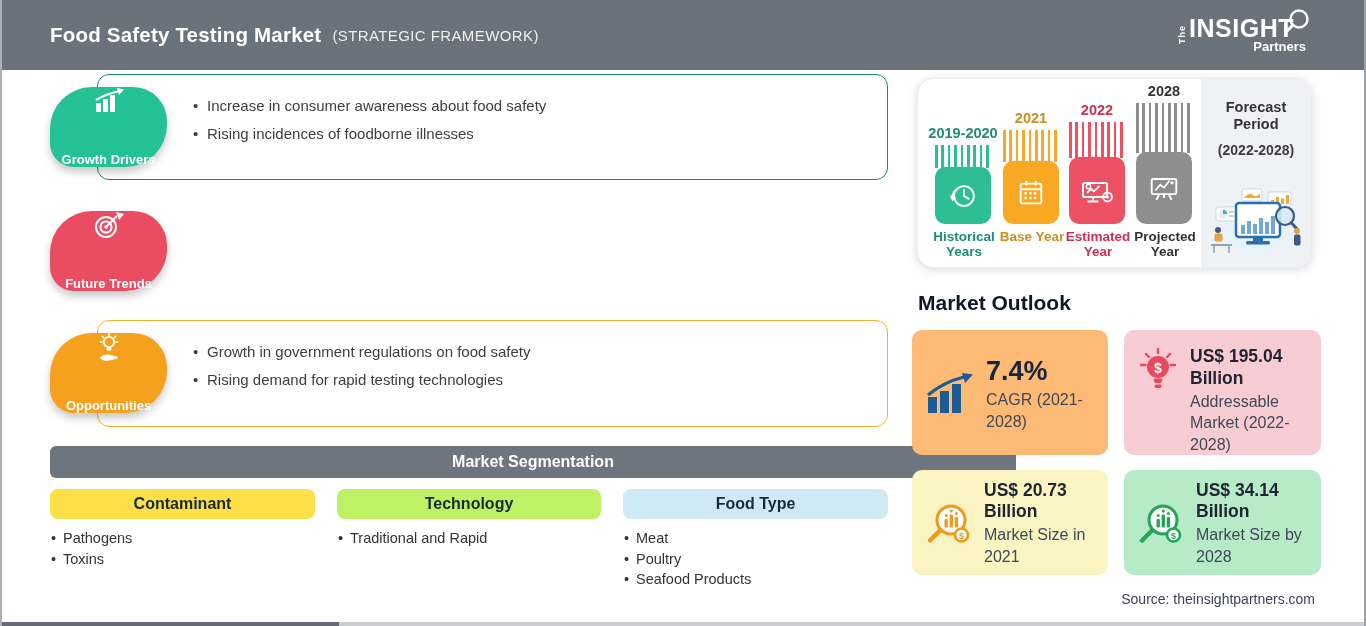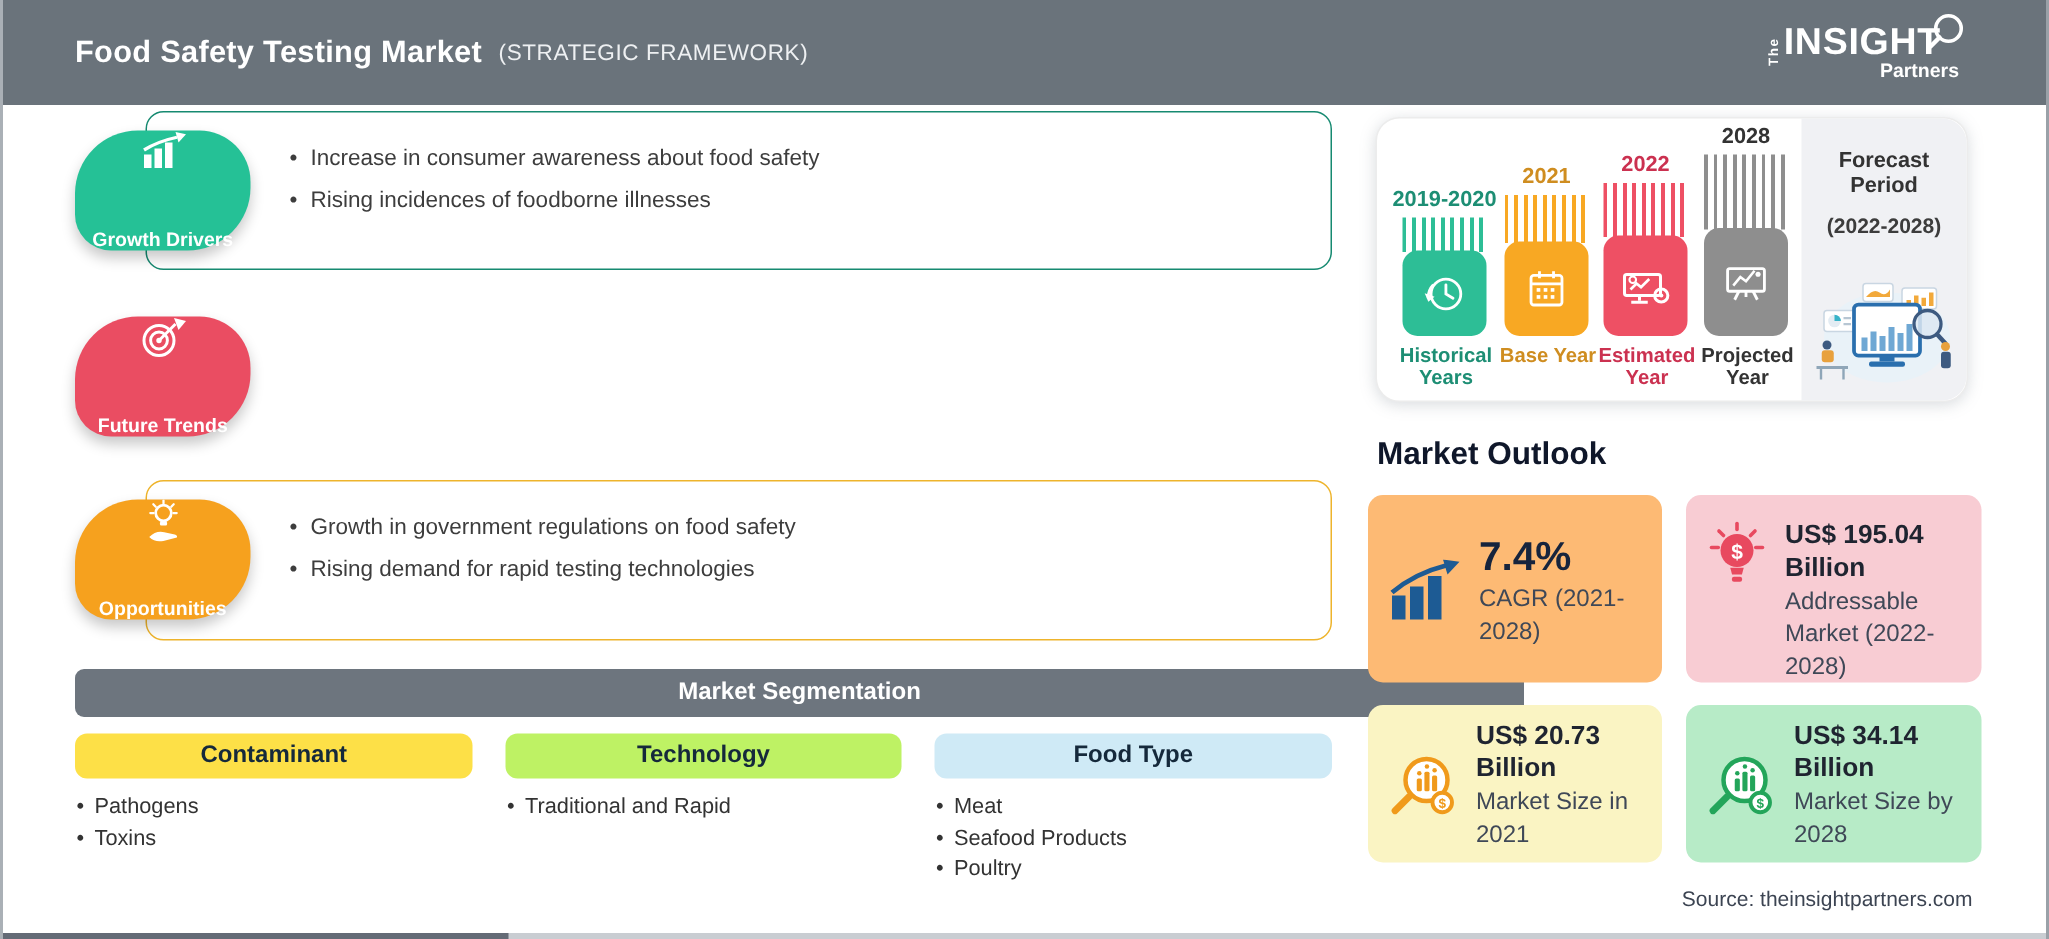--- a/index.html
+++ b/index.html
@@ -168,22 +168,22 @@
       <ul class="seg-list">
         <li>Traditional and Rapid</li>
       </ul>
     </div>
     <div class="seg-col">
       <div class="seg-pill" style="background: rgb(207, 234, 246);">
         <span>Food Type</span>
       </div>
       <ul class="seg-list">
         <li>Meat</li>
+        <li>Poultry</li>
         <li>Seafood Products</li>
-        <li>Poultry</li>
       </ul>
     </div>
   </div>
 
   <div class="tpanel">
 
     <div class="tbar" style="left: 17px; --c: #2dbe96;">
       <span class="tbar-year" style="color: rgb(29, 142, 116);">2019-2020</span>
       <div class="tbar-stripes" style="height:23px;"></div>
       <div class="tbar-solid" style="height:57px;">

